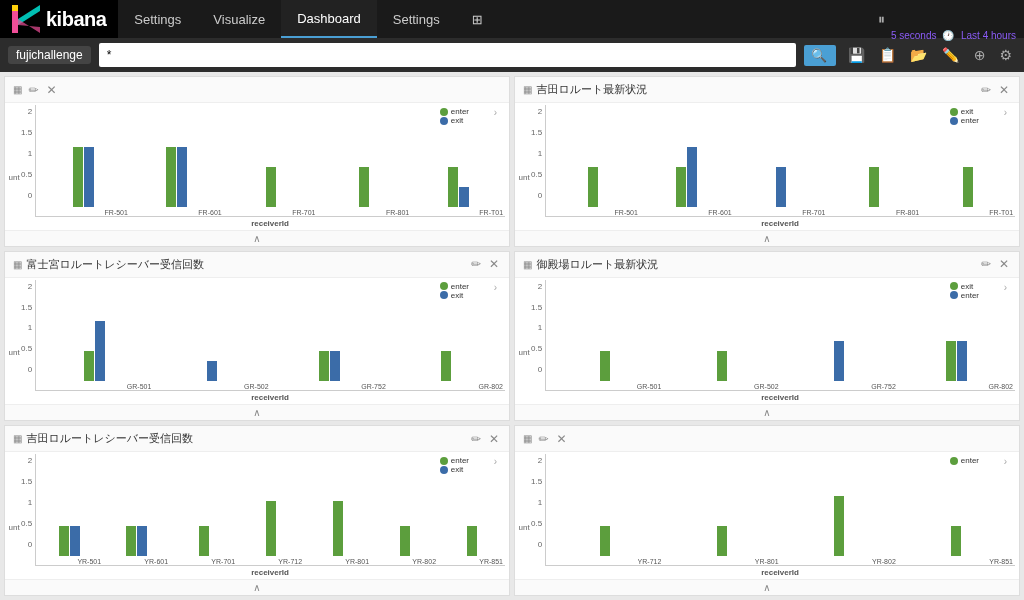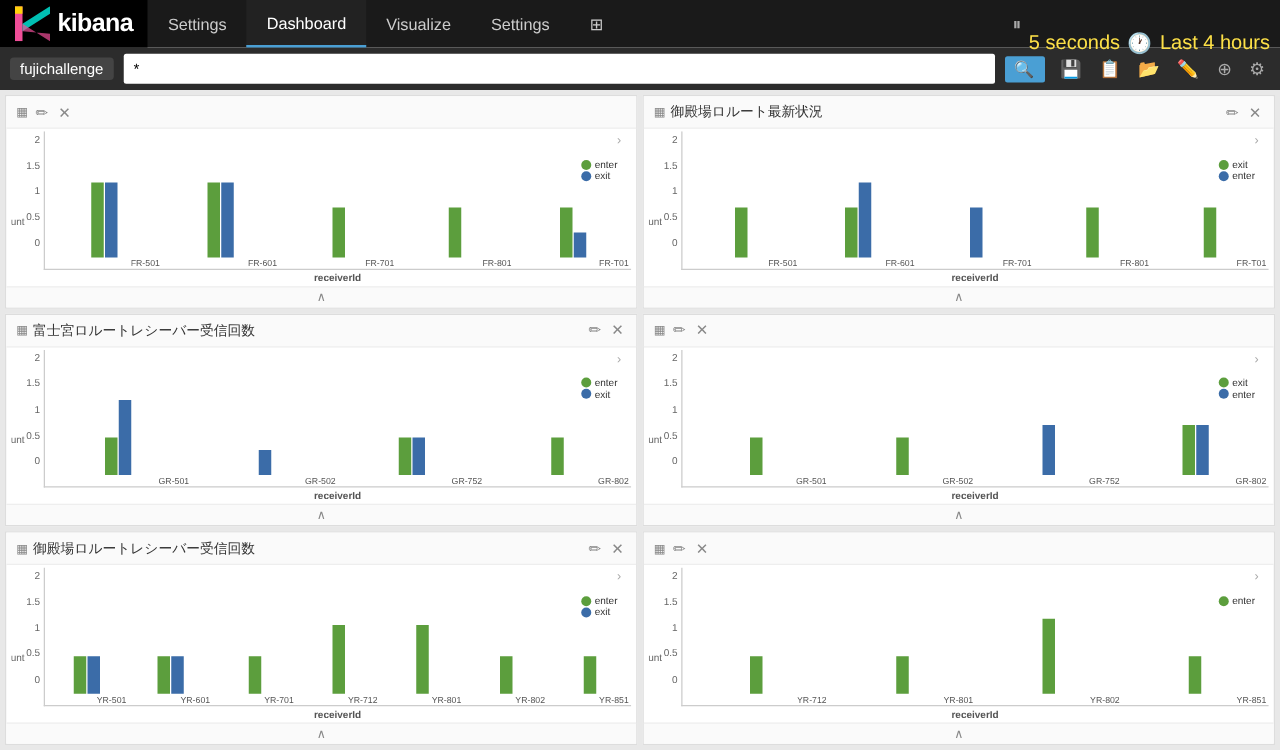--- a/index.html
+++ b/index.html
@@ -39,22 +39,22 @@
     }
     .nav-item.active { color: #fff; background: #222; border-bottom: 2px solid #4a9fd4; }
     .nav-right {
       margin-left: auto;
       display: flex;
       align-items: center;
       padding-right: 8px;
       gap: 6px;
     }
     .nav-time-info {
-      color: #fde047;
-      font-size: 16px;
+      color: #8b5cf6;
+      font-size: 10px;
       display: flex;
       align-items: center;
       gap: 4px;
       margin-top: 32px;
     }
     .nav-pause { color: #aaa; font-size: 14px; }
 
     
     .searchbar {
       background: #2c2c2c;
@@ -226,25 +226,24 @@
       width: 100%;
       justify-content: center;
     }
     .bar {
       min-width: 6px;
     }
 
     
     .chart-legend {
       position: absolute;
-      right: 11px;
+      right: 36px;
       top: 2px;
       font-size: 8px;
       color: #333;
-      margin-top: 20px;
     }
     .legend-item {
       display: flex;
       align-items: center;
       gap: 3px;
       cursor: pointer;
     }
     .legend-dot {
       width: 8px;
       height: 8px;
@@ -278,25 +277,25 @@
       <rect x="0" y="0" width="6" height="6" fill="#fed10a"></rect>
       <polygon points="6,14 28,0 28,6 6,20" fill="#00bfb3"></polygon>
       <polygon points="6,14 28,28 28,22 6,20" fill="#f04e98" opacity="0.7"></polygon>
     </svg>
     <span class="kibana-logo-text">kibana</span>
   </div>
 
   <div class="nav-item">
     <span>Settings</span>
   </div>
+  <div class="nav-item">
+    <span>Visualize</span>
+  </div>
   <div class="nav-item active">
     <span>Dashboard</span>
-  </div>
-  <div class="nav-item">
-    <span>Visualize</span>
   </div>
   <div class="nav-item">
     <span>Settings</span>
   </div>
   <div class="nav-item">
     <span>⊞</span>
   </div>
 
   <div class="nav-right">
     <span class="nav-pause">⏸</span>
@@ -392,21 +391,21 @@
           </div>
         </div>
       </div>
       <div class="panel-footer">
         <span class="panel-footer-icon">∧</span>
       </div>
     </div>
     <div class="panel">
       <div class="panel-header">
         <span class="panel-title-icon">▦</span>
-        <span class="panel-title">御殿場ロルート最新状況</span>
+        <span class="panel-title">吉田ロルート最新状況</span>
         <div class="panel-actions">
           <button class="panel-action-btn">✏</button>
           <button class="panel-action-btn">✕</button>
         </div>
       </div>
       <div class="panel-body">
         <div class="chart-container">
           <div class="chart-y-axis" style="position: relative; padding-right: 3px;">
             <span style="font-size: 8px; color: rgb(102, 102, 102); writing-mode: vertical-rl; position: absolute; left: 0px; top: 50%; transform: translateX(-50%) rotate(-90deg); white-space: nowrap;">Count</span>
             <div style="display: flex; flex-direction: column; justify-content: space-between; height: 100%; padding-bottom: 14px; padding-left: 12px; font-size: 8px; color: rgb(102, 102, 102); text-align: right;">
@@ -535,20 +534,21 @@
           </div>
         </div>
       </div>
       <div class="panel-footer">
         <span class="panel-footer-icon">∧</span>
       </div>
     </div>
     <div class="panel">
       <div class="panel-header">
         <span class="panel-title-icon">▦</span>
+        <span class="panel-title">御殿場ロルート最新状況</span>
         <div class="panel-actions">
           <button class="panel-action-btn">✏</button>
           <button class="panel-action-btn">✕</button>
         </div>
       </div>
       <div class="panel-body">
         <div class="chart-container">
           <div class="chart-y-axis" style="position: relative; padding-right: 3px;">
             <span style="font-size: 8px; color: rgb(102, 102, 102); writing-mode: vertical-rl; position: absolute; left: 0px; top: 50%; transform: translateX(-50%) rotate(-90deg); white-space: nowrap;">Count</span>
             <div style="display: flex; flex-direction: column; justify-content: space-between; height: 100%; padding-bottom: 14px; padding-left: 12px; font-size: 8px; color: rgb(102, 102, 102); text-align: right;">
@@ -602,21 +602,21 @@
           </div>
         </div>
       </div>
       <div class="panel-footer">
         <span class="panel-footer-icon">∧</span>
       </div>
     </div>
     <div class="panel">
       <div class="panel-header">
         <span class="panel-title-icon">▦</span>
-        <span class="panel-title">御殿場ロルートレシーバー受信回数</span>
+        <span class="panel-title">吉田ロルートレシーバー受信回数</span>
         <div class="panel-actions">
           <button class="panel-action-btn">✏</button>
           <button class="panel-action-btn">✕</button>
         </div>
       </div>
       <div class="panel-body">
         <div class="chart-container">
           <div class="chart-y-axis" style="position: relative; padding-right: 3px;">
             <span style="font-size: 8px; color: rgb(102, 102, 102); writing-mode: vertical-rl; position: absolute; left: 0px; top: 50%; transform: translateX(-50%) rotate(-90deg); white-space: nowrap;">Count</span>
             <div style="display: flex; flex-direction: column; justify-content: space-between; height: 100%; padding-bottom: 14px; padding-left: 12px; font-size: 8px; color: rgb(102, 102, 102); text-align: right;">

